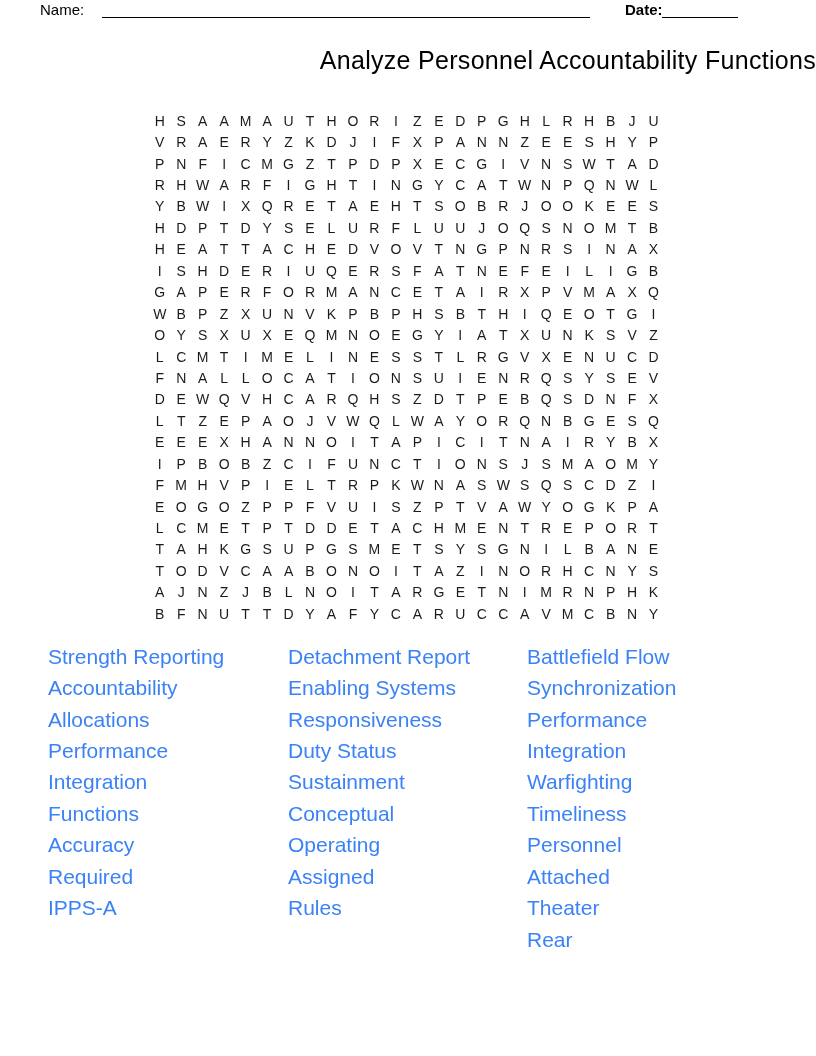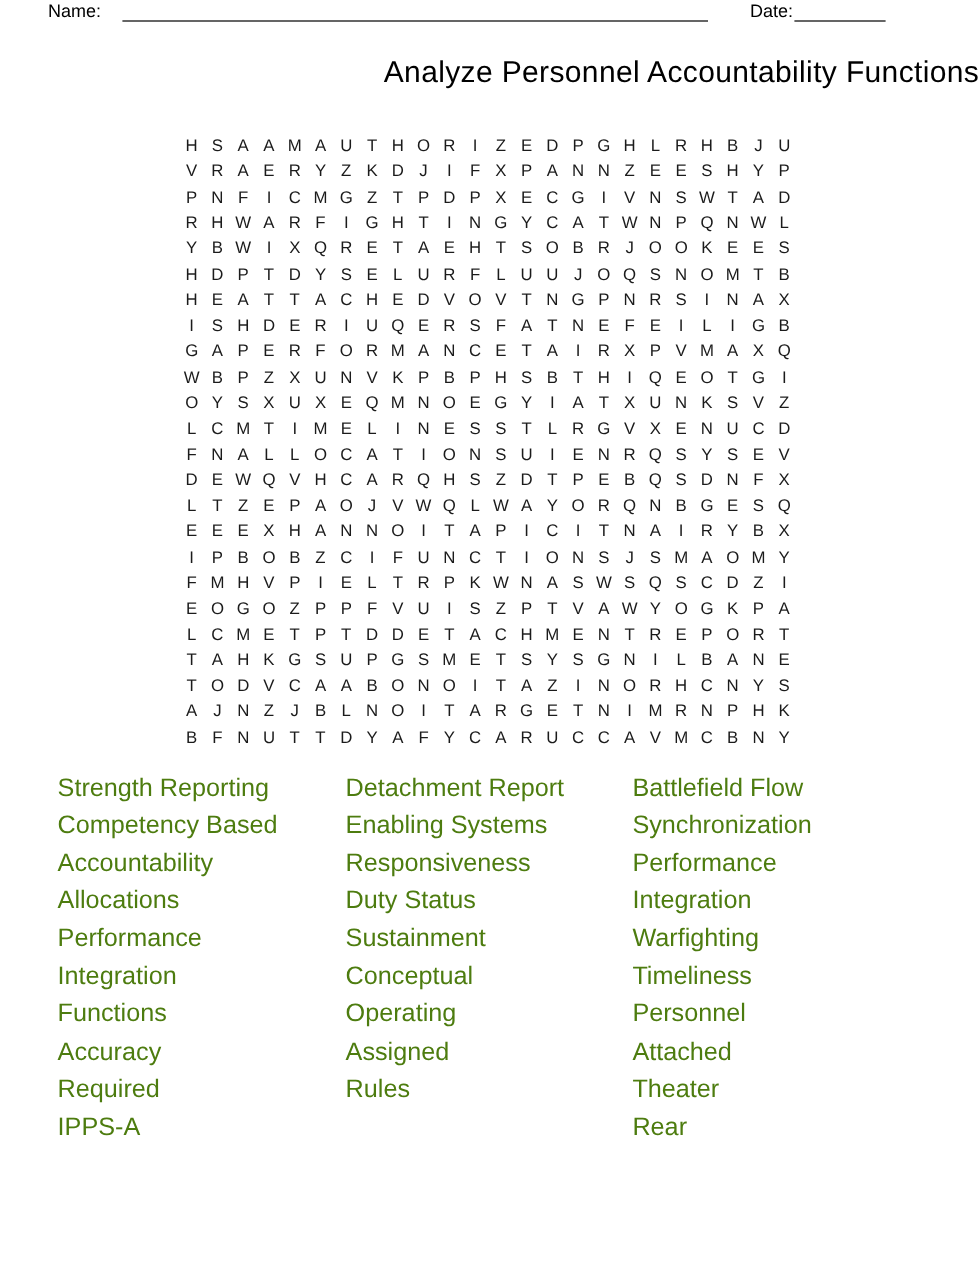--- a/index.html
+++ b/index.html
@@ -13,21 +13,21 @@
 
   
   .hdr-label {
     position:absolute;
     font-size:15px;
     color:#000000;
     top:1px;
     white-space:nowrap;
   }
   .name-label { left:40px; }
-  .date-label { left:625px; }
+  .date-label { left:625px;font-weight:bold; }
   .blank-line {
     position:absolute;
     border-bottom:1.5px solid #000000;
     top:0; height:17px;
   }
   .name-line { left:102px; width:488px; }
   .date-line { left:662px; width:76px; }
 
   
   .title {
@@ -59,21 +59,21 @@
   
   .words-col { position:absolute; top:641px; }
   .col-1 { left:48px; }
   .col-2 { left:288px; }
   .col-3 { left:527px; }
   .word-item {
     height:31.45px;
     display:flex;
     align-items:center;
     font-size:21px;
-    color:#4d7c0f;
+    color:#3b82f6;
     white-space:nowrap;
   }
 </style>
 </head>
 <body>
 
 <div class="page">
 
   <span class="hdr-label name-label">Name:</span>
   <span class="blank-line name-line"></span>
@@ -657,21 +657,20 @@
       <div class="grid-cell">M</div>
       <div class="grid-cell">C</div>
       <div class="grid-cell">B</div>
       <div class="grid-cell">N</div>
       <div class="grid-cell">Y</div>
     </div>
 
   <div>
     <div class="words-col col-1">
         <div class="word-item">Strength Reporting</div>
-        <div class="word-item">Competency Based</div>
         <div class="word-item">Accountability</div>
         <div class="word-item">Allocations</div>
         <div class="word-item">Performance</div>
         <div class="word-item">Integration</div>
         <div class="word-item">Functions</div>
         <div class="word-item">Accuracy</div>
         <div class="word-item">Required</div>
         <div class="word-item">IPPS-A</div>
       </div>
     <div class="words-col col-2">

